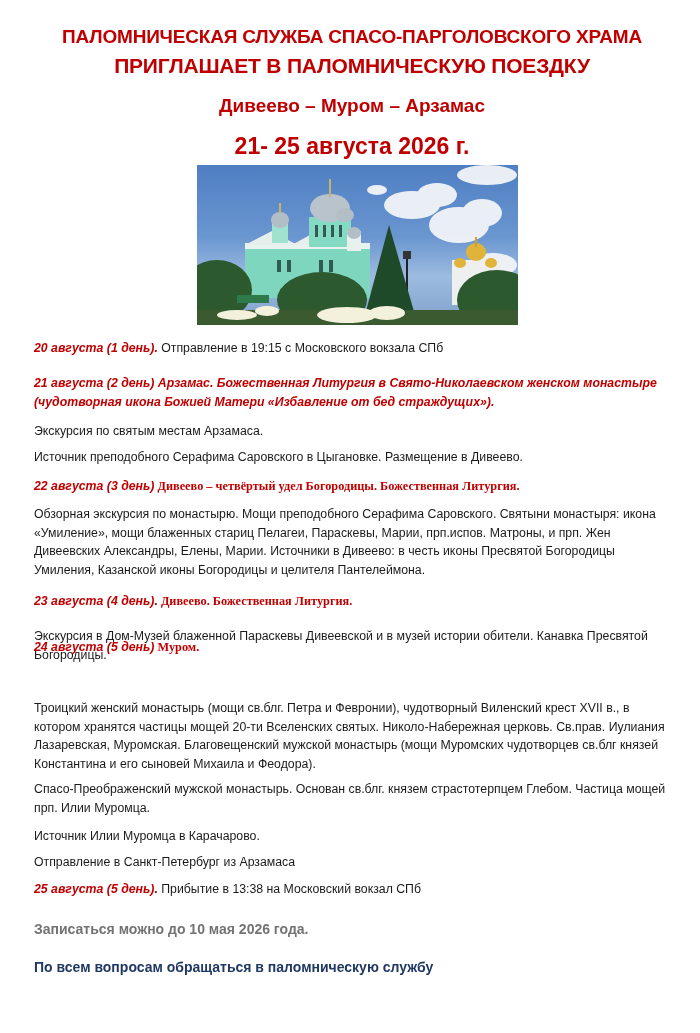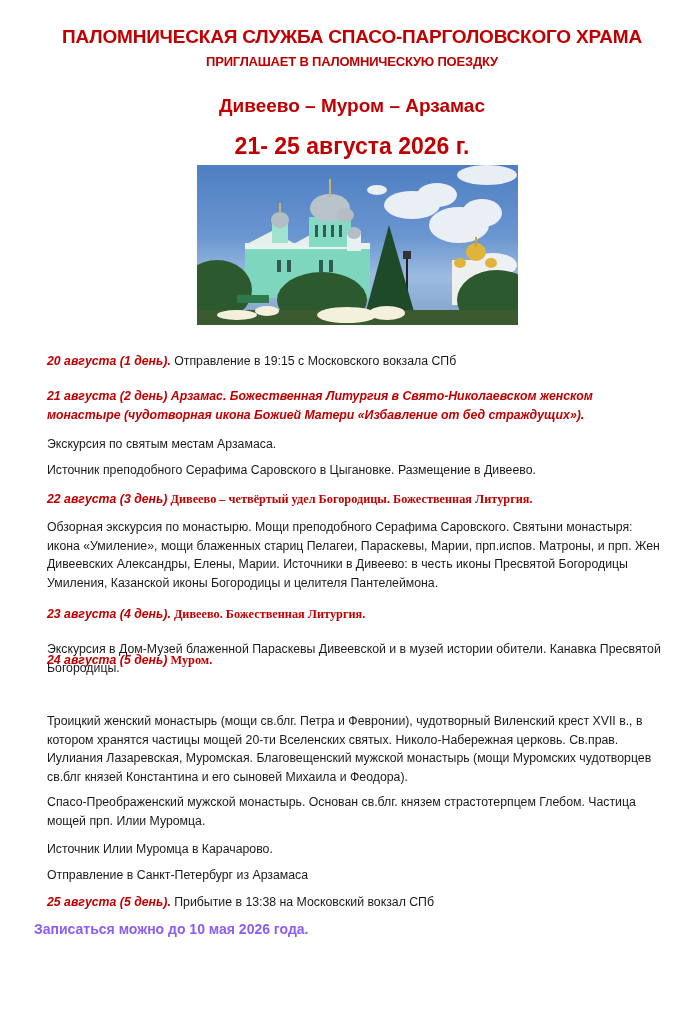--- a/index.html
+++ b/index.html
@@ -3,35 +3,35 @@
 <meta charset="utf-8">
 <style>
   html, body { margin: 0; padding: 0; background: #ffffff; }
   body {
     width: 700px; height: 1033px; position: relative; overflow: hidden;
     font-family: "Liberation Sans", sans-serif;
     color: #1a1a1a;
   }
   .header { position: absolute; left: 4px; right: 0; text-align: center; color: #c00000; font-weight: bold; }
   .h-line1 { top: 26px; font-size: 19px; letter-spacing: -0.2px; }
-  .h-line2 { top: 54px; font-size: 13px; letter-spacing: -0.2px; }
+  .h-line2 { top: 54px; font-size: 21px; letter-spacing: -0.2px; }
   .h-route { top: 95px; font-size: 19px; }
   .h-dates { top: 133px; font-size: 23px; }
 
   .photo {
     position: absolute; left: 197px; top: 165px; width: 321px; height: 160px; overflow: hidden;
     background: linear-gradient(180deg, #4f7fc3 0%, #6a96d0 45%, #9dbbe0 70%, #7fa0c8 100%);
   }
   .photo svg { display: block; }
 
   .content { position: absolute; left: 34px; width: 640px; font-size: 12.3px; line-height: 18.5px; }
-  .content p { margin: 13px; }
+  .content p { margin: 0; }
   .red { color: #c00000; font-weight: bold; font-family: Liberation Serif, serif; }
   .red-i { color: #c00000; font-weight: bold; font-style: italic; }
-  .signup { color: #8b5cf6; font-weight: bold; font-size: 14px; }
+  .signup { color: #737373; font-weight: bold; font-size: 14px; }
   .contact { color: #1f3864; font-weight: bold; font-size: 14px; line-height: 22px; }
 </style>
 </head>
 <body>
 
 <div class="header h-line1">ПАЛОМНИЧЕСКАЯ СЛУЖБА СПАСО-ПАРГОЛОВСКОГО ХРАМА</div>
 <div class="header h-line2">ПРИГЛАШАЕТ В ПАЛОМНИЧЕСКУЮ ПОЕЗДКУ</div>
 <div class="header h-route">Дивеево – Муром – Арзамас</div>
 <div class="header h-dates">21- 25 августа 2026 г.</div>
 
@@ -151,13 +151,14 @@
   <p>Отправление в Санкт-Петербург из Арзамаса</p>
 </div>
 
 <div class="content" style="top:880px;">
   <p><span class="red-i">25 августа (5 день).</span><span> Прибытие в 13:38 на Московский вокзал СПб</span></p>
 </div>
 
 <div class="content signup" style="top:920px;">Записаться можно до 10 мая 2026 года.</div>
 
 <div class="content contact" style="top:956px;">
+  <div>По всем вопросам обращаться в паломническую службу</div>
 </div>
 
 </body></html>

